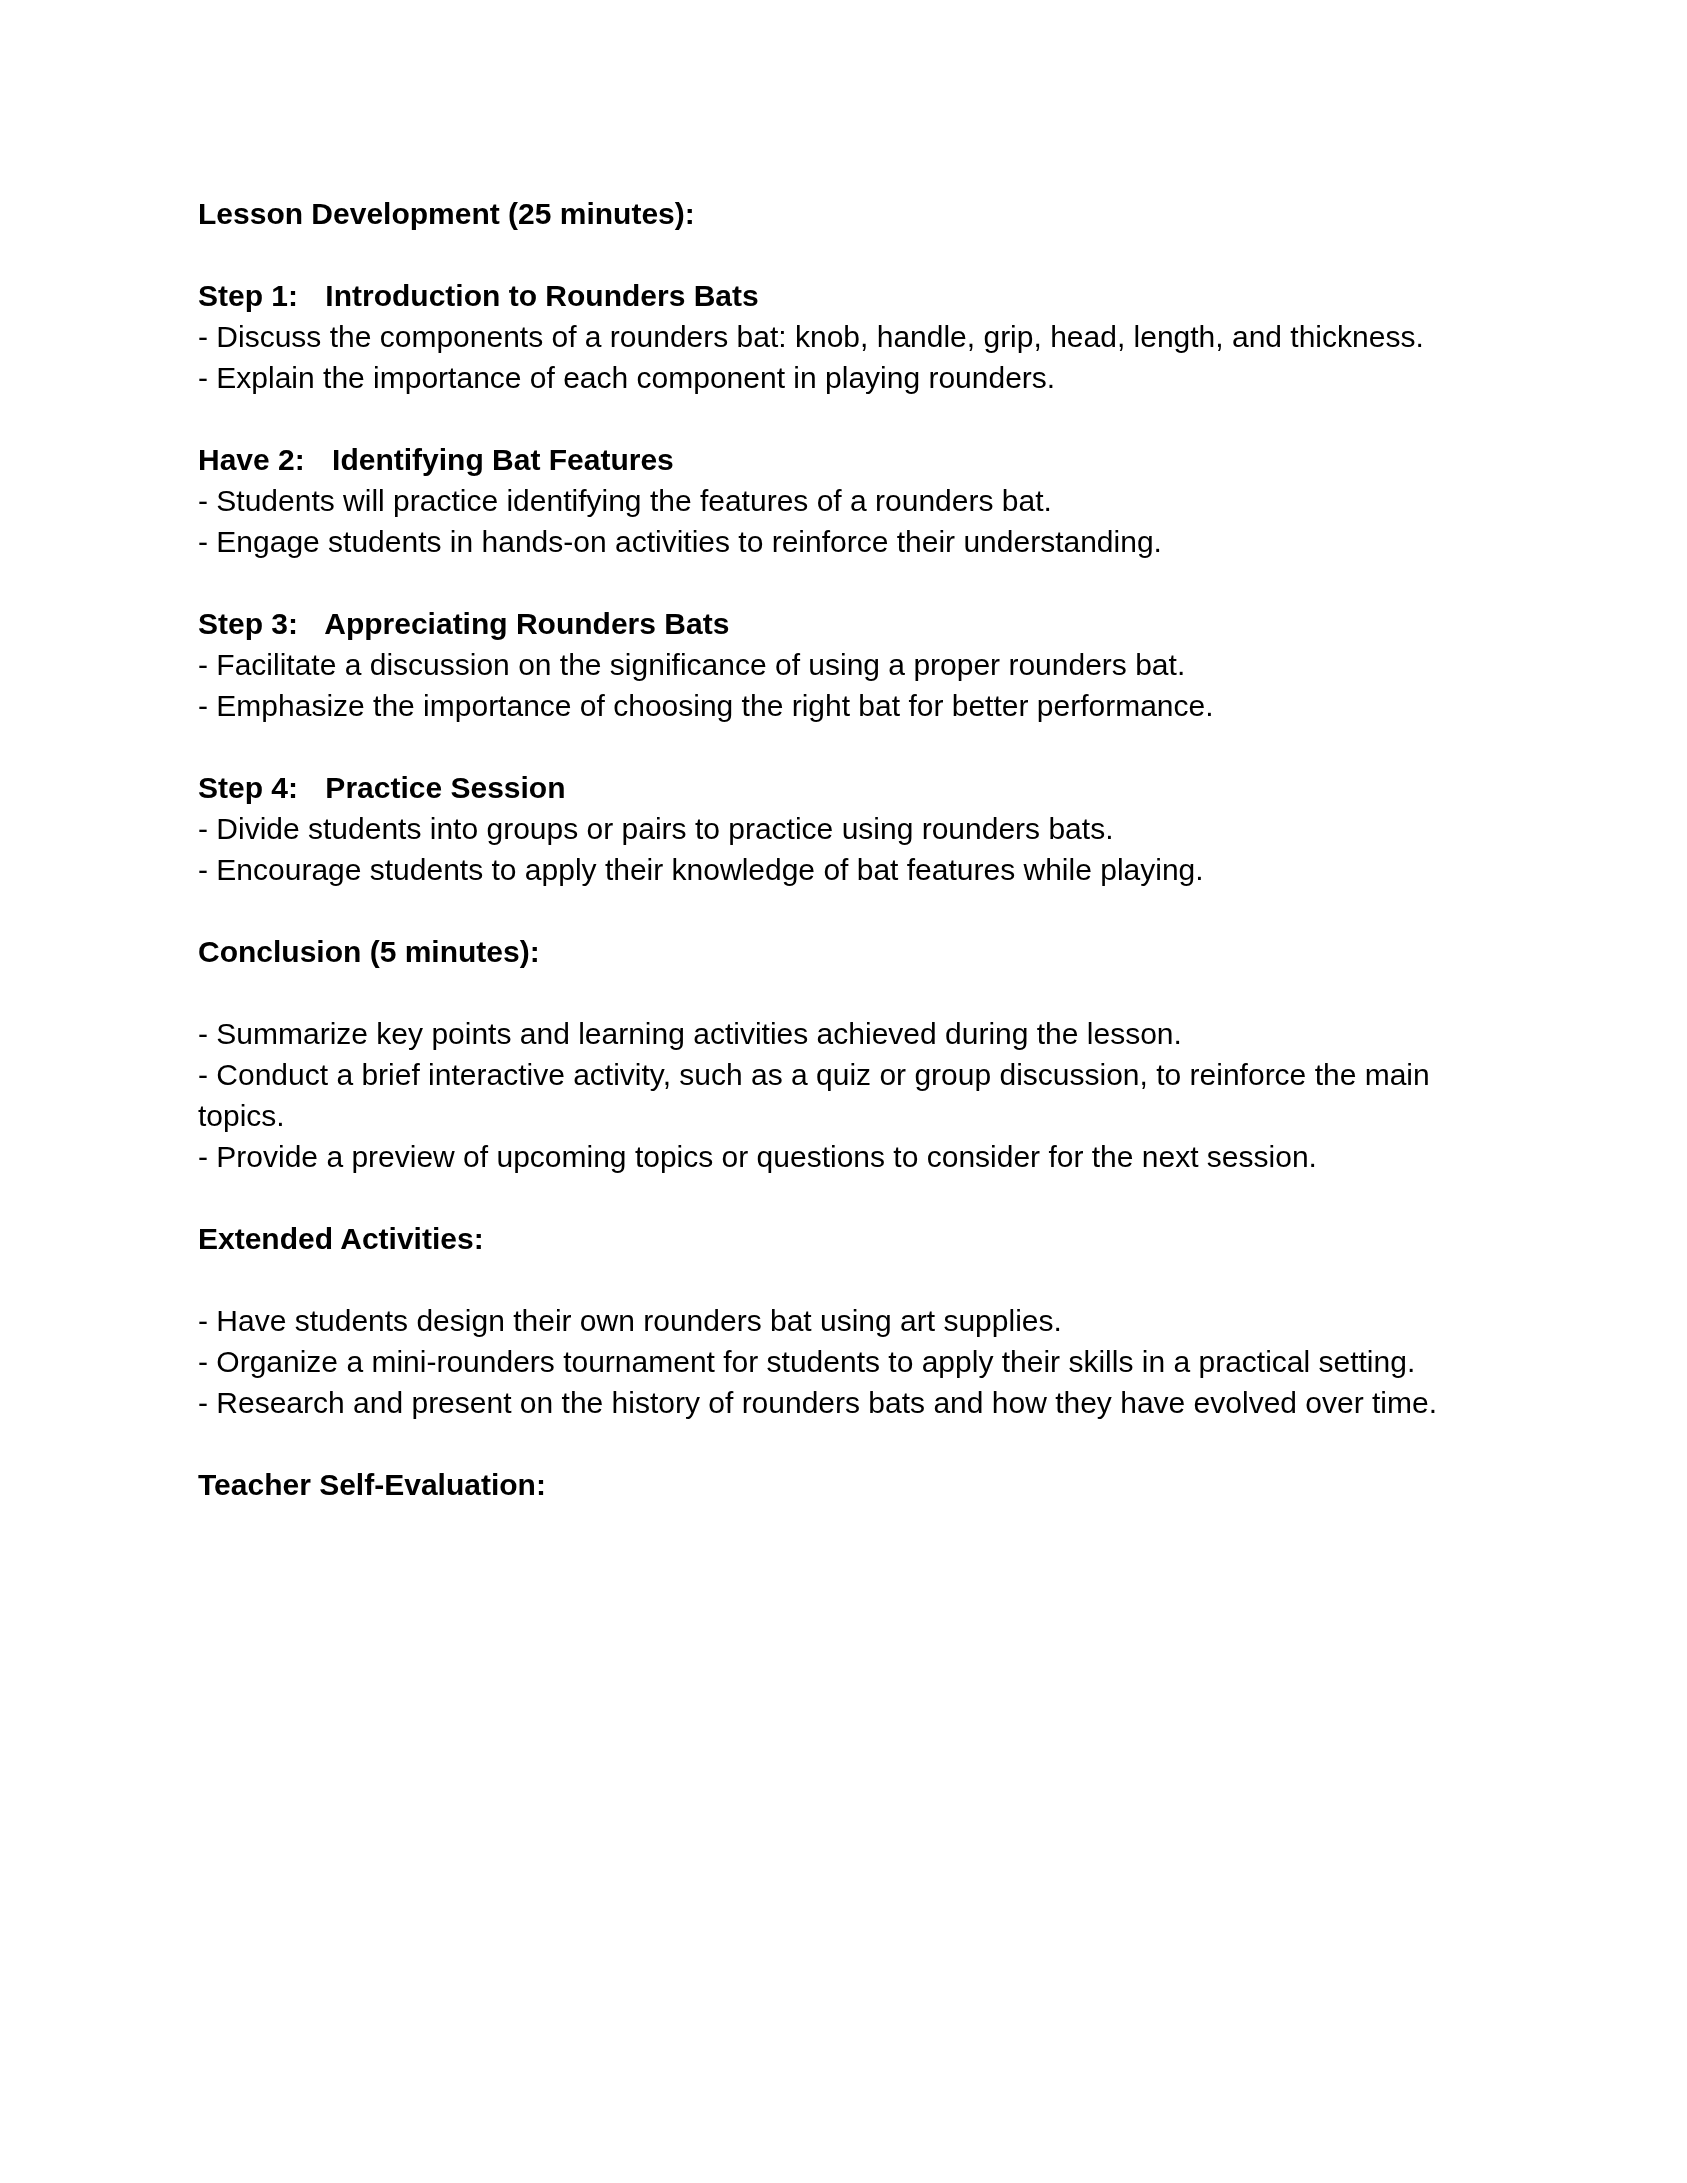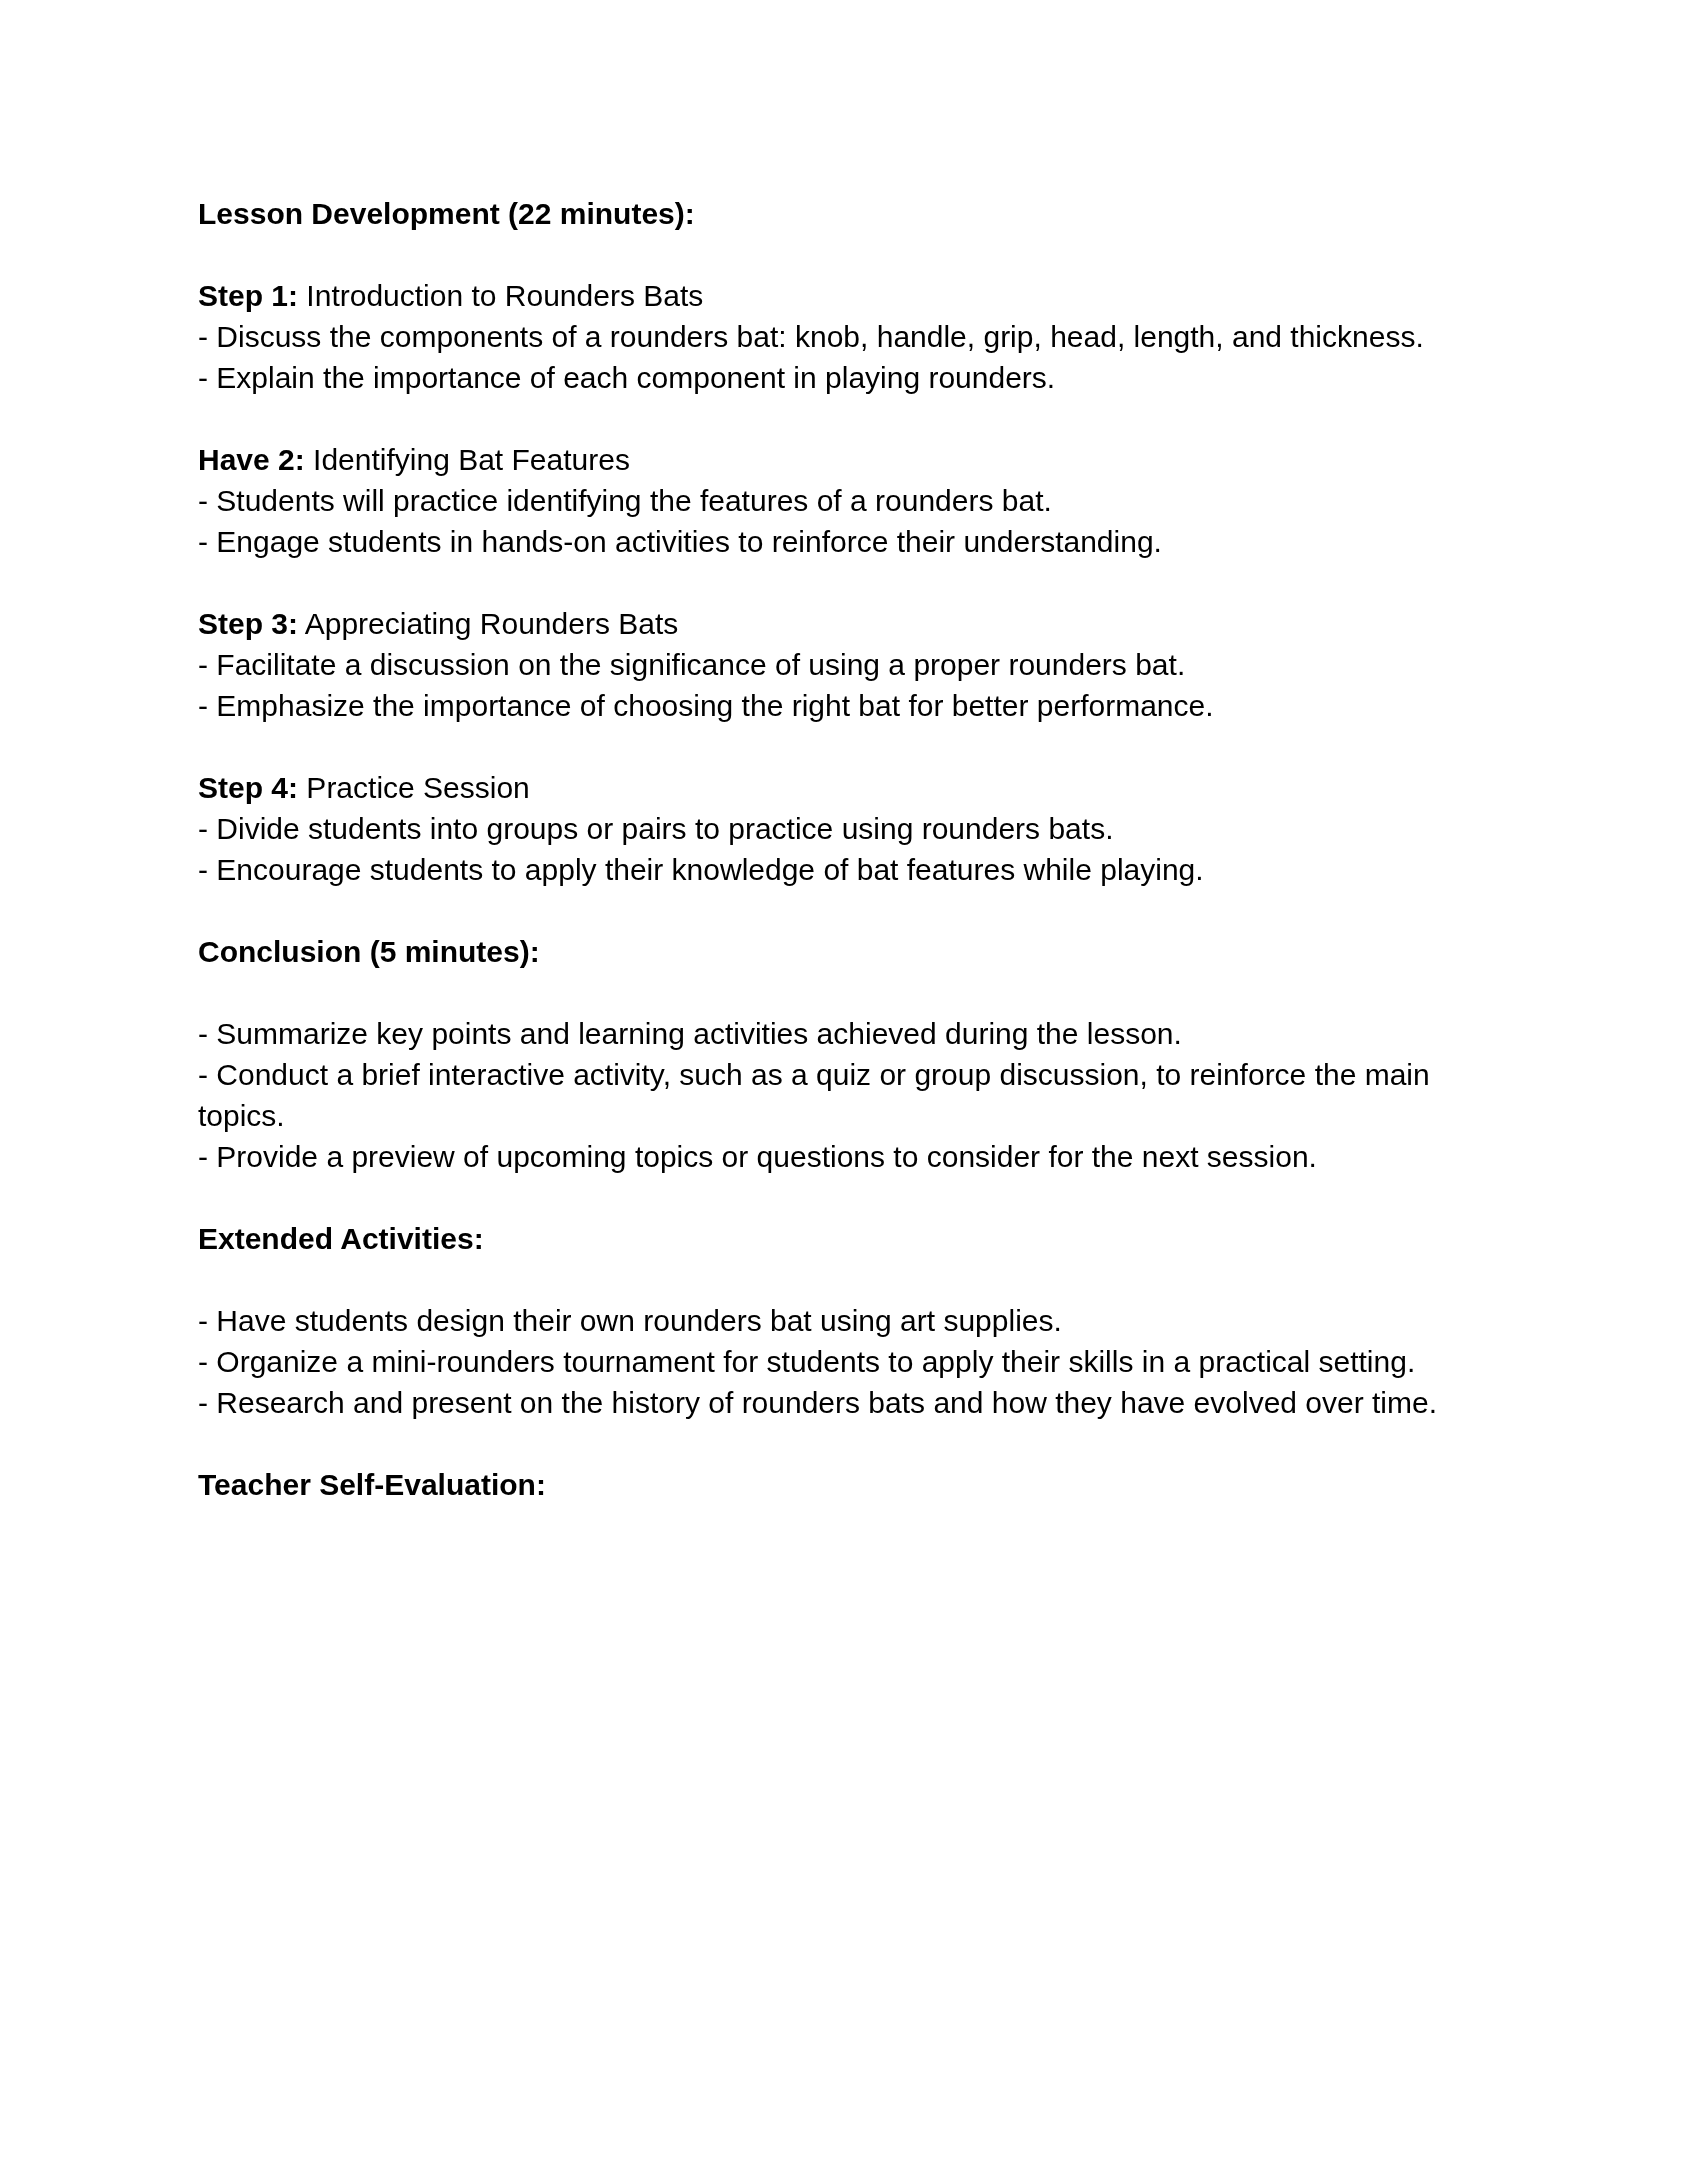--- a/index.html
+++ b/index.html
@@ -38,34 +38,35 @@
     font-weight: bold;
     margin: 0;
   }
   .step-line {
     margin: 0;
   }
   .step-label {
     font-weight: bold;
   }
   .step-rest {
-    font-weight: normal;
+    font-weight: bold;
+    margin-left: 19px;
   }
   .bullet {
     margin: 0;
   }
 </style>
 </head>
 <body>
 
 <div class="page">
   <div class="doc-body">
 
     <div class="block">
-      <p class="heading">Lesson Development (22 minutes):</p>
+      <p class="heading">Lesson Development (25 minutes):</p>
       <div class="spacer"></div>
 
       <p class="step-line"><span class="step-label">Step 1:</span><span class="step-rest"> Introduction to Rounders Bats</span></p>
       <p class="bullet">- Discuss the components of a rounders bat: knob, handle, grip, head, length, and thickness.</p>
       <p class="bullet">- Explain the importance of each component in playing rounders.</p>
       <div class="spacer"></div>
 
       <p class="step-line"><span class="step-label">Have 2:</span><span class="step-rest"> Identifying Bat Features</span></p>
       <p class="bullet">- Students will practice identifying the features of a rounders bat.</p>
       <p class="bullet">- Engage students in hands-on activities to reinforce their understanding.</p>

